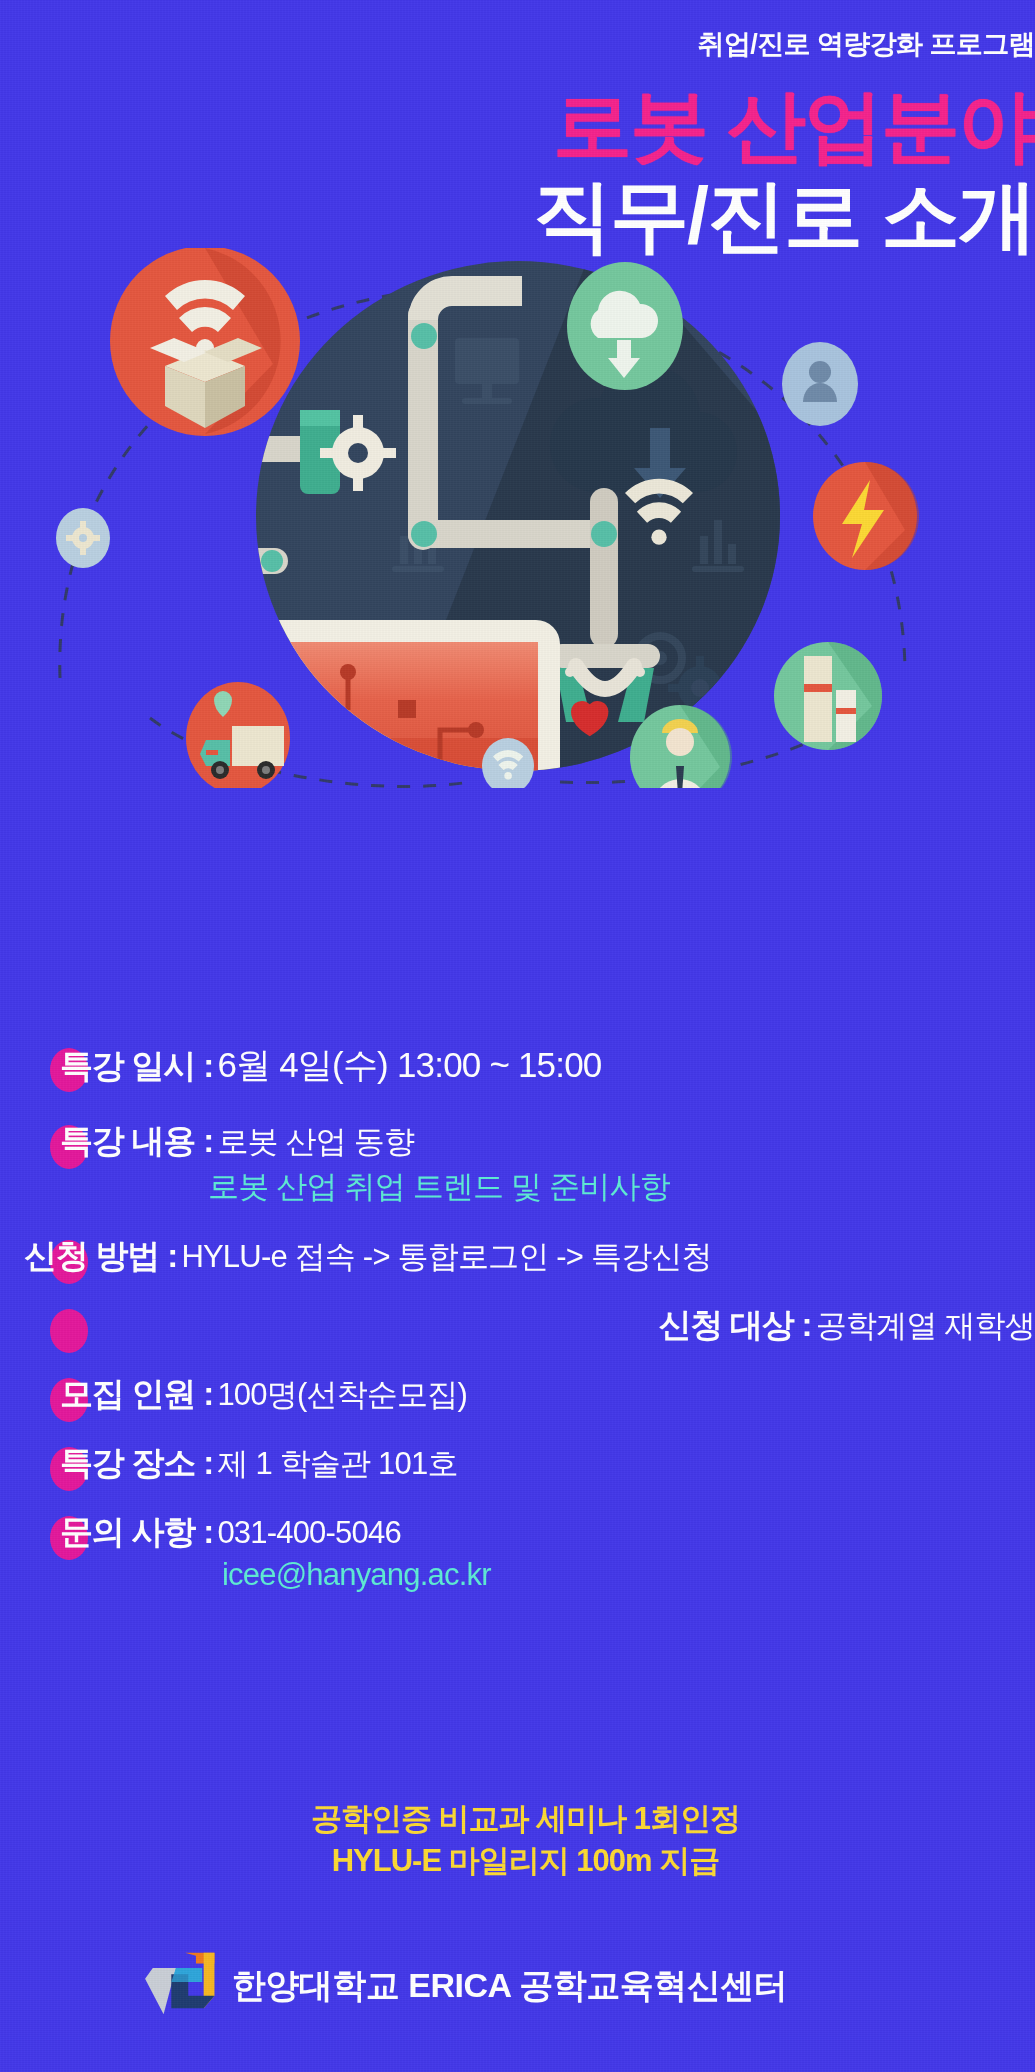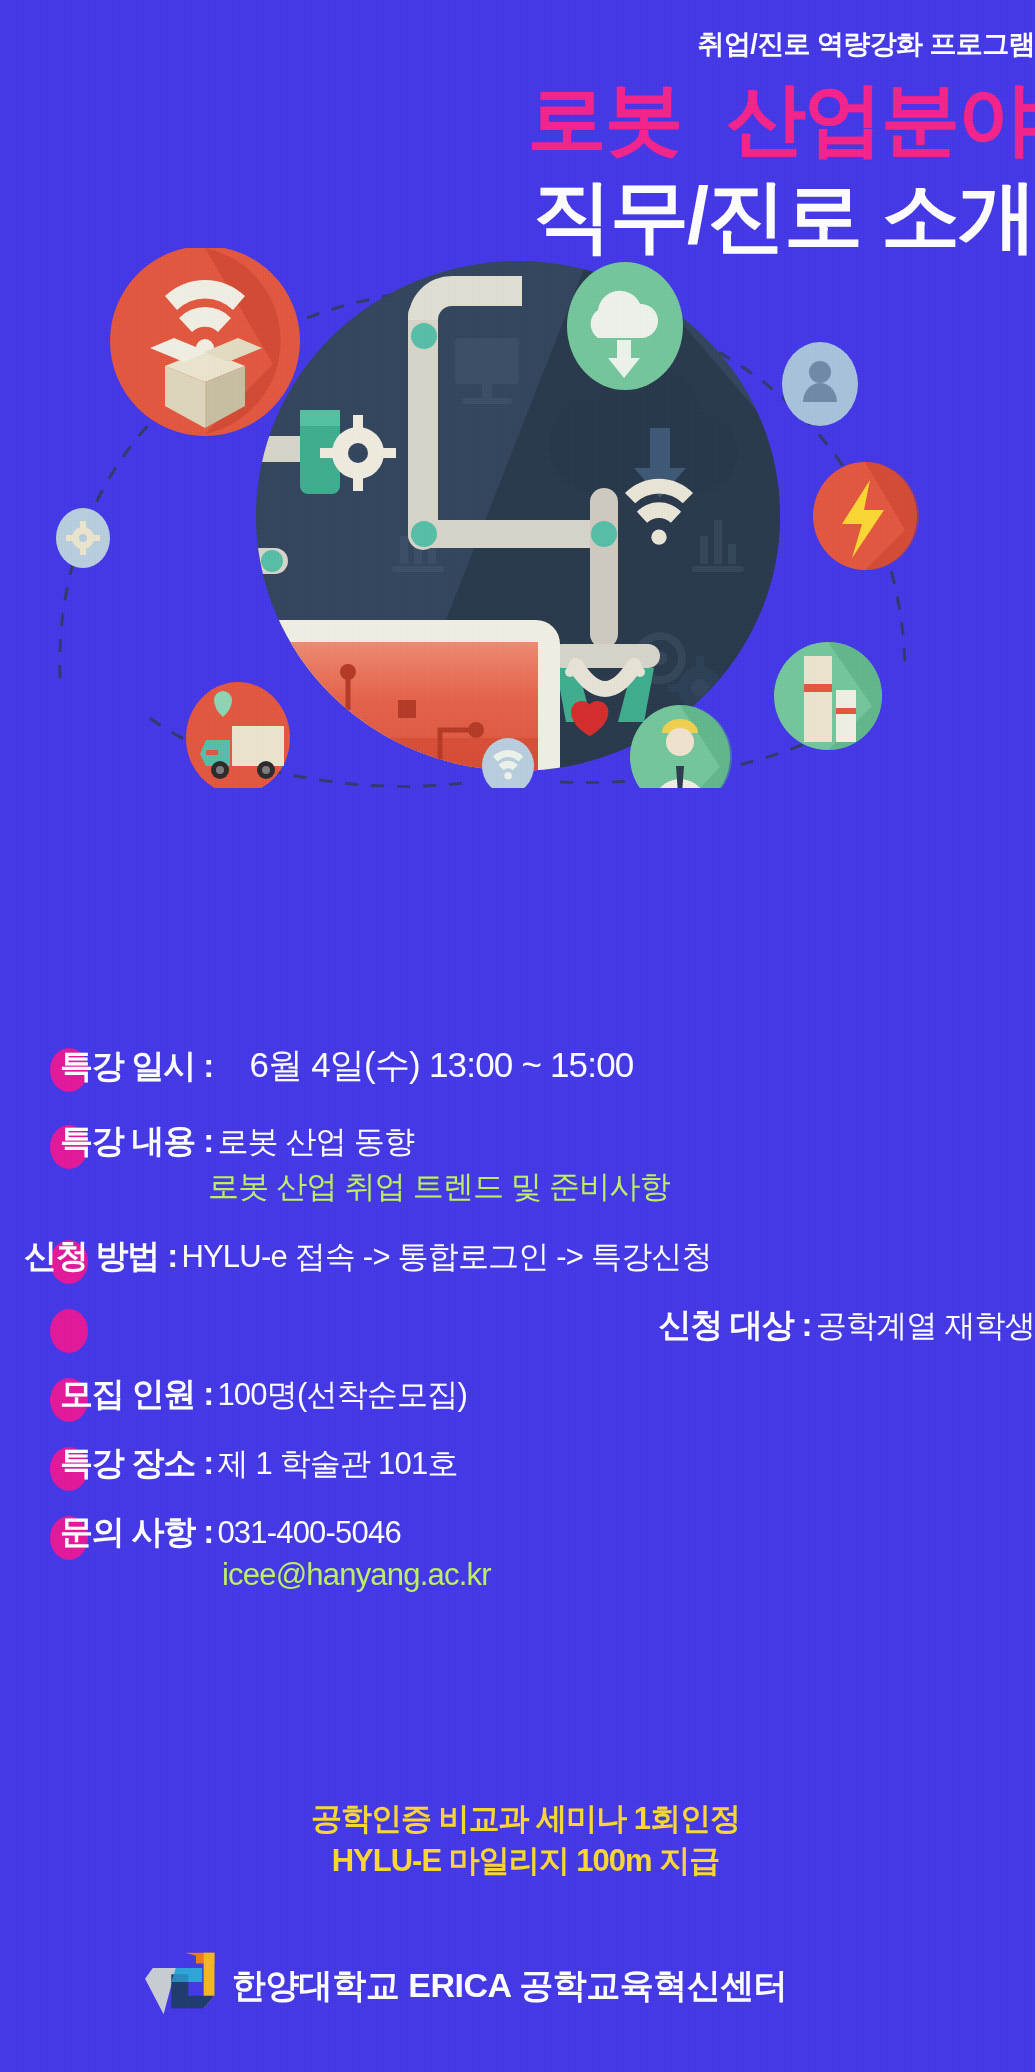--- a/index.html
+++ b/index.html
@@ -20,21 +20,21 @@
   }
 
   
   #header { position:absolute; top:0; left:0; width:1035px; z-index:10; text-align:right; }
   .kicker {
     color:#ffffff; font-size:27px; font-weight:700; letter-spacing:-.6px;
     margin-top:26px;
   }
   .title-pink {
     color:#f4238c; font-size:79px; font-weight:900; letter-spacing:-2px;
-    line-height:1.06; margin-top:22px; text-shadow:0 0 1px #f4238c;font-family:Liberation Mono, monospace;
+    line-height:1.06; margin-top:22px; text-shadow:0 0 1px #f4238c;
   }
   .title-white {
     color:#ffffff; font-size:79px; font-weight:900; letter-spacing:-2px;
     line-height:1.06; margin-top:6px;
   }
 
   
   #art { position:absolute; top:248px; left:0; width:1035px; height:540px; z-index:8; }
   #art svg { display:block; }
 
@@ -46,23 +46,23 @@
     border-radius:50%; background:#e3189b; z-index:-1;
   }
   .lbl {
     color:#ffffff; font-weight:700; font-size:33px; letter-spacing:-1.2px;
     display:inline; vertical-align:baseline;
   }
   .val {
     color:#ffffff; font-weight:400; font-size:31px; letter-spacing:-.8px;
     display:inline; vertical-align:baseline;
   }
-  .val-big { font-size:35px;margin-left:32px; }
+  .val-big { font-size:35px; }
   .sub-line {
-    color:#bef264; font-weight:400; font-size:31px; letter-spacing:-.8px;
+    color:#5eead4; font-weight:400; font-size:31px; letter-spacing:-.8px;
     margin-left:148px; margin-top:2px;
   }
   .sub-line2 { margin-left:162px; }
   .r1 { margin-bottom:30px; }
   .r2 { margin-bottom:26px; }
   .r3 { margin-bottom:24px;padding-left:24px; }
   .r4 { margin-bottom:24px;text-align:right; }
   .r5 { margin-bottom:24px; }
   .r6 { margin-bottom:24px; }
 

